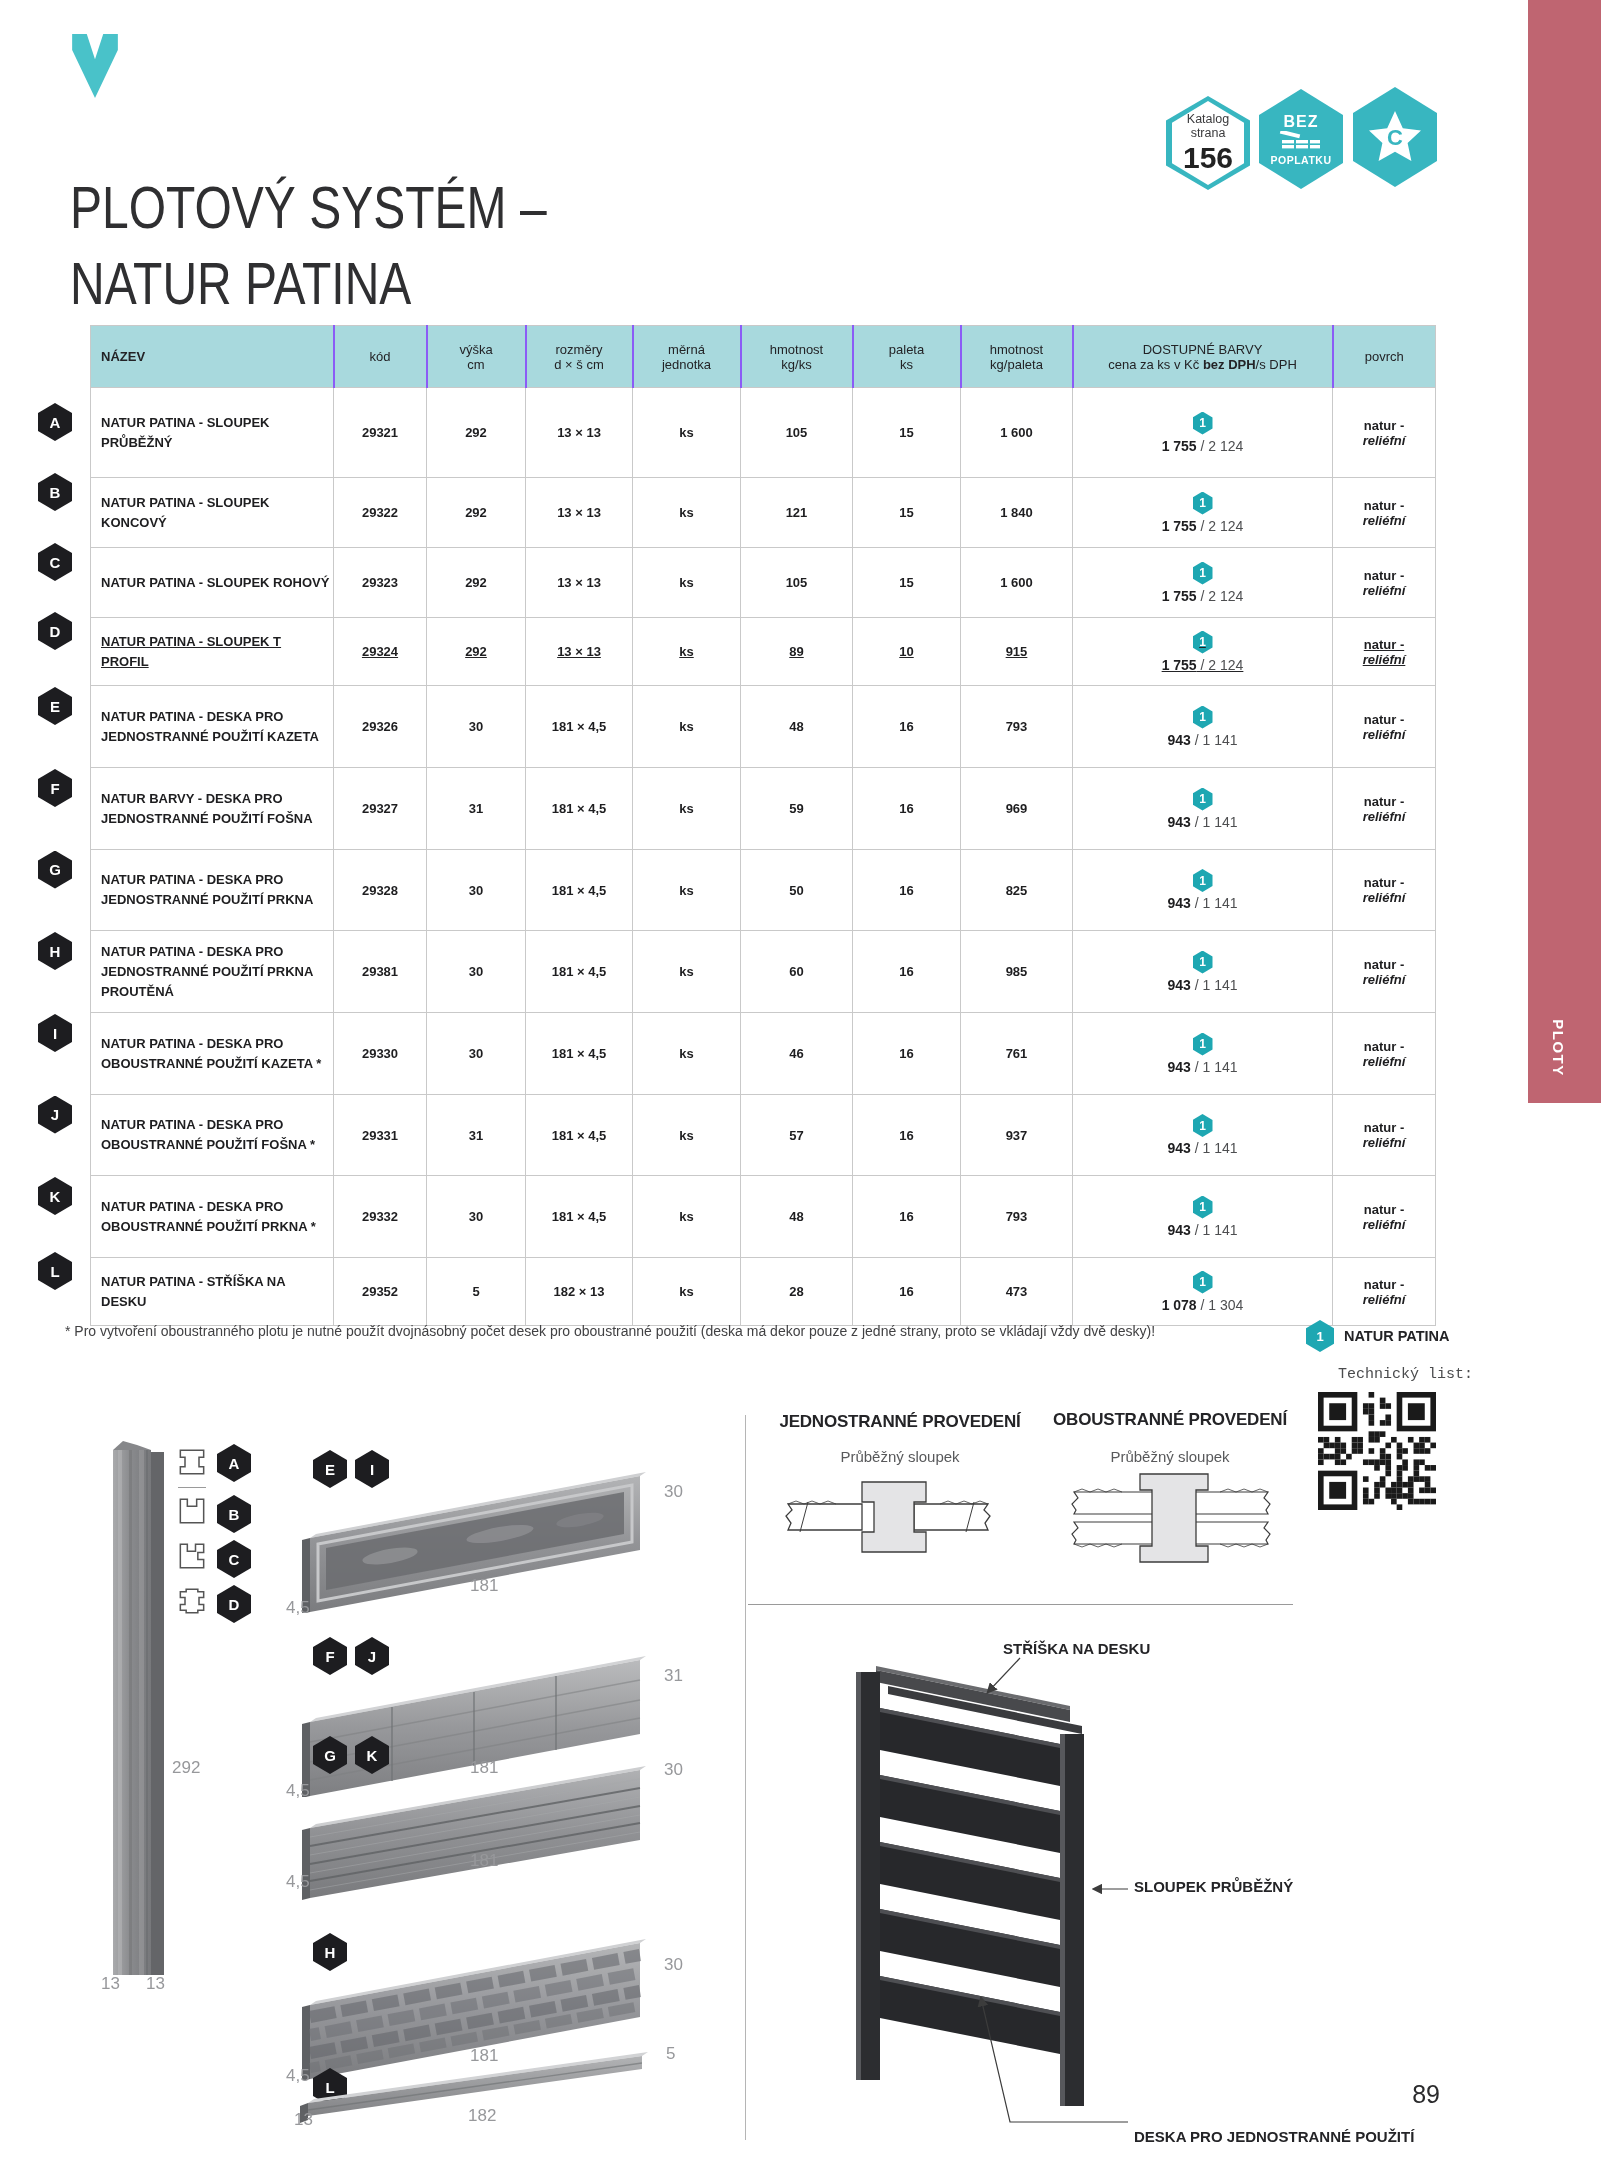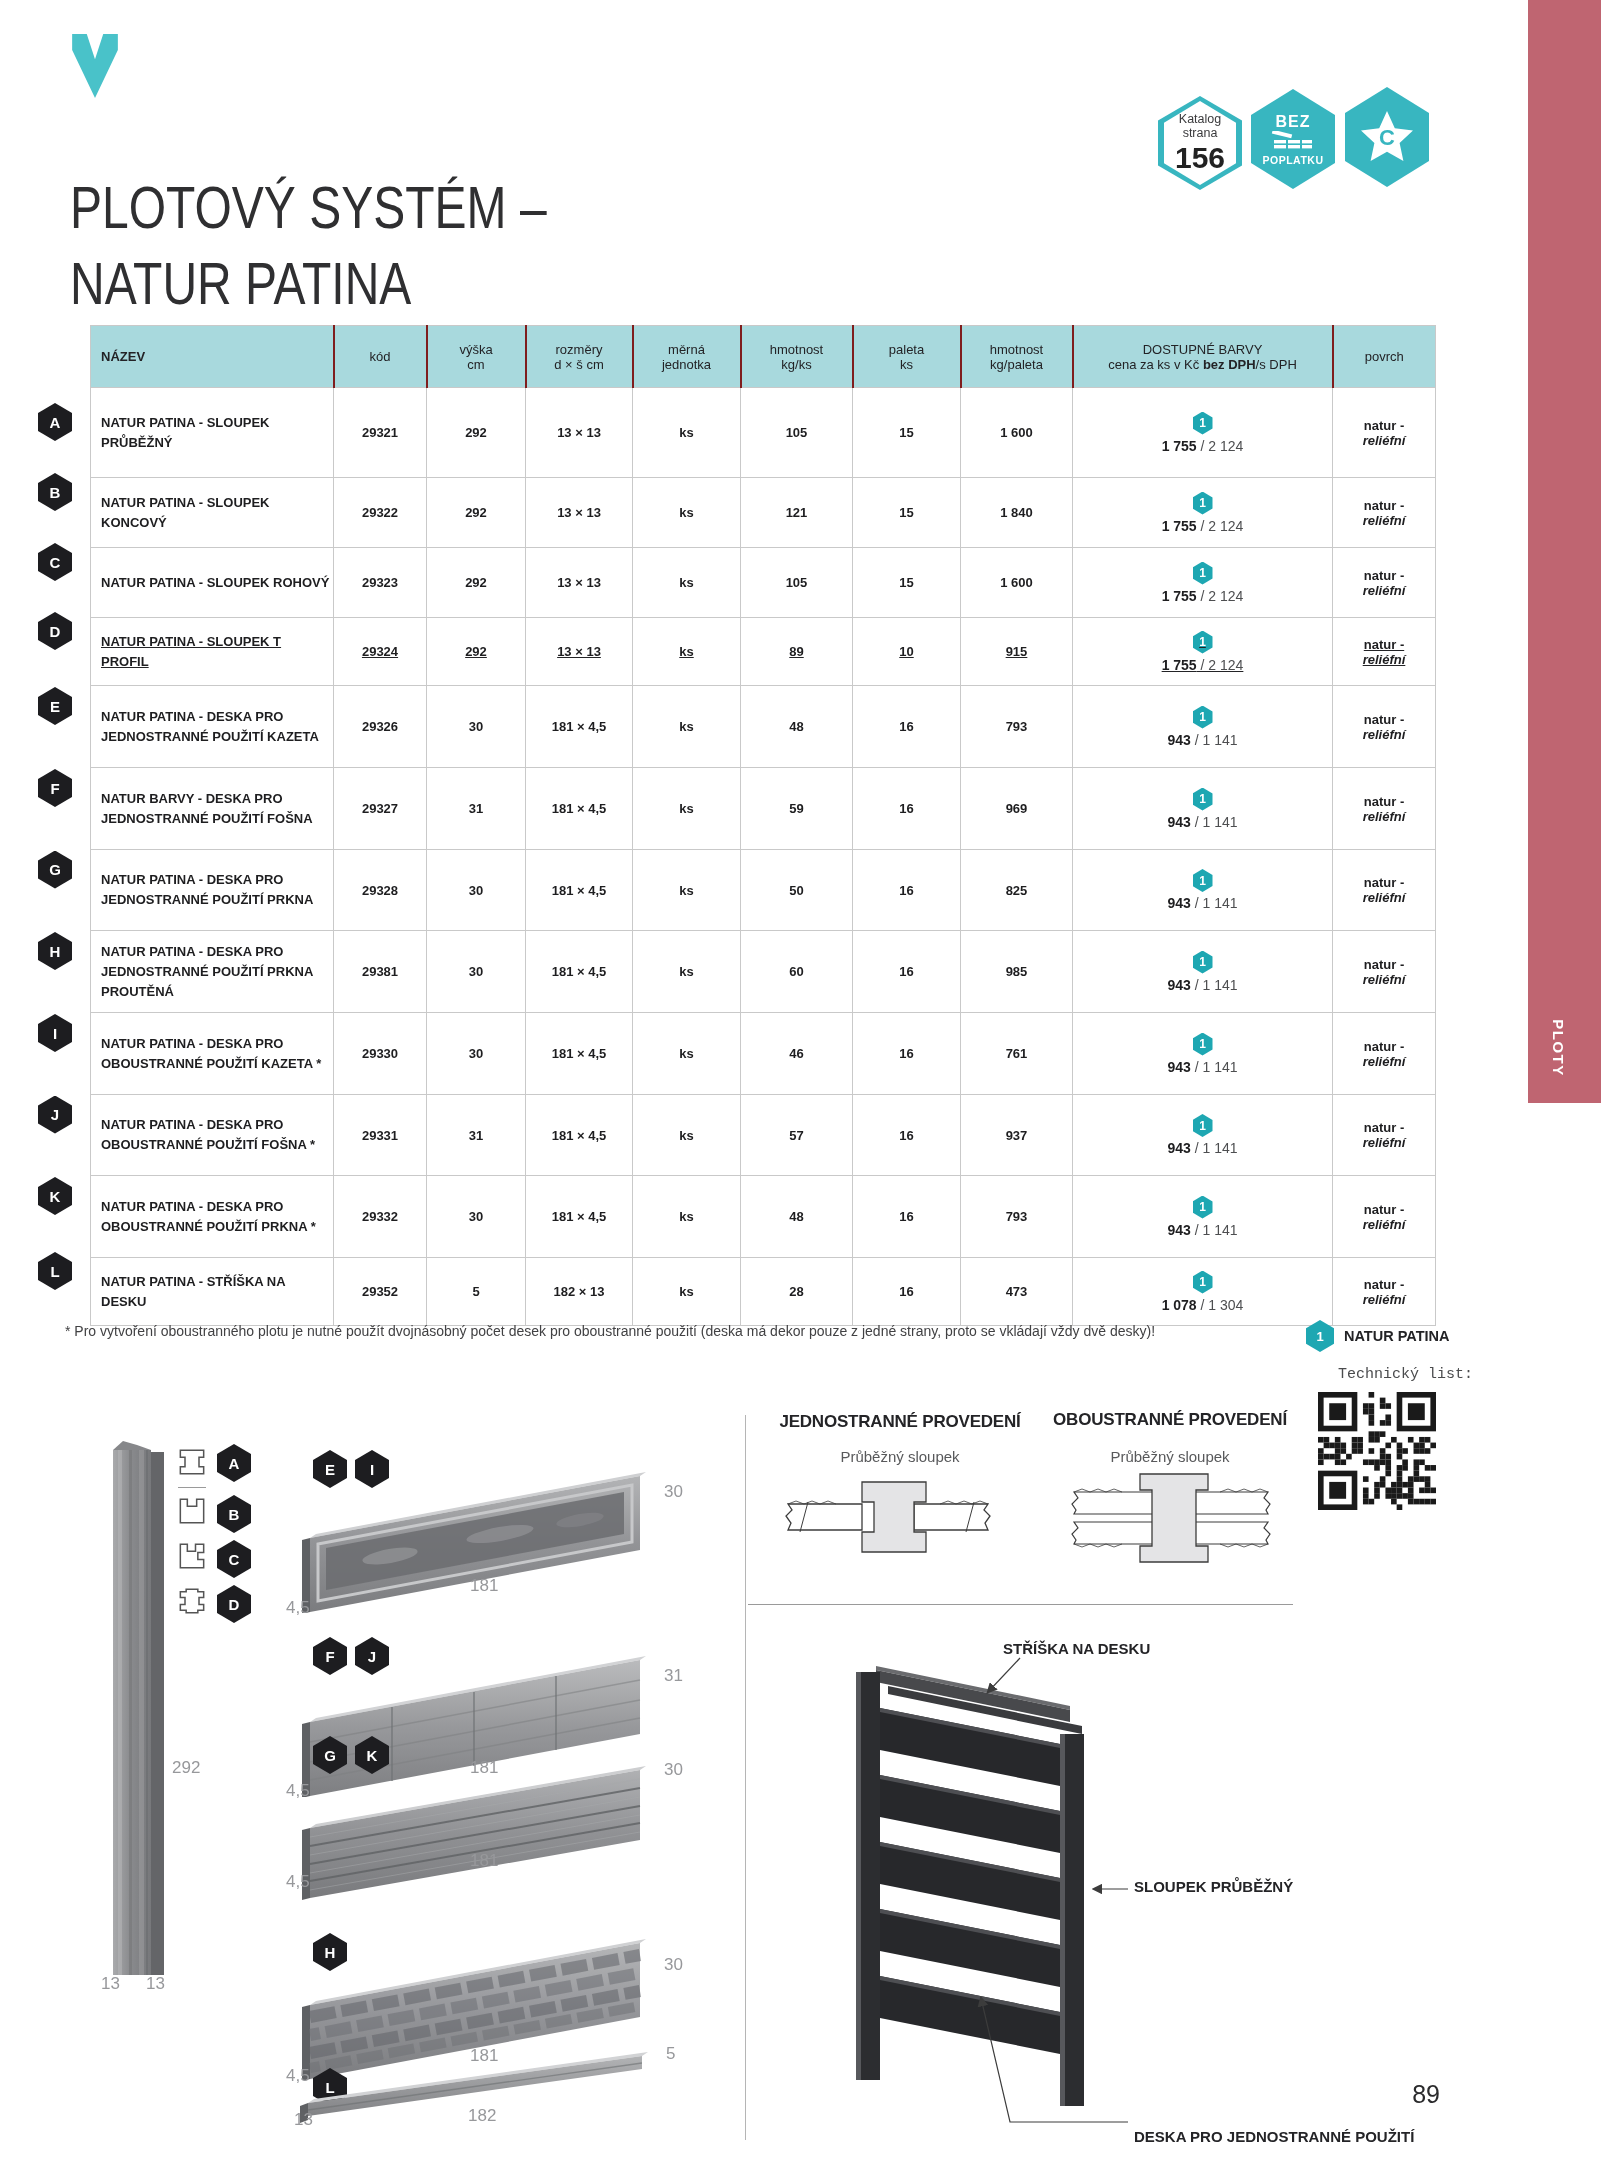--- a/index.html
+++ b/index.html
@@ -13,35 +13,35 @@
 
   .abs{position:absolute;}
   .hex{clip-path:polygon(50% 0,100% 26%,100% 74%,50% 100%,0 74%,0 26%);}
   .hexm{position:absolute;width:34px;height:38px;background:var(--dark);color:#fff;
     clip-path:polygon(50% 0,100% 26%,100% 74%,50% 100%,0 74%,0 26%);
     display:flex;align-items:center;justify-content:center;font-weight:bold;font-size:15px;}
 
   
   .title{font-size:60px;line-height:76px;font-weight:500;color:#2f2f31;
     transform:scaleX(.8);transform-origin:left top;letter-spacing:0;white-space:nowrap;}
-  .badge{position:absolute;display:flex;align-items:center;justify-content:center;}
+  .badge{position:absolute;display:flex;align-items:center;justify-content:center;margin-left:8px;}
   .badge .inner{width:72px;height:84px;background:#fff;
     clip-path:polygon(50% 0,100% 26%,100% 74%,50% 100%,0 74%,0 26%);
     display:flex;flex-direction:column;align-items:center;justify-content:center;}
   .badge-teal{background:var(--accent);color:#fff;flex-direction:column;text-align:center;}
   .b-small{font-size:12.5px;line-height:14px;color:#3a3a3c;}
   .b-num{font-size:30px;font-weight:bold;color:#222;margin-top:1px;}
   .b-bez{font-size:16px;font-weight:bold;letter-spacing:1px;}
   .b-pop{font-size:10.5px;font-weight:bold;letter-spacing:.5px;margin-top:1px;}
 
   
   table{border-collapse:collapse;table-layout:fixed;width:1345px;font-size:13px;}
   th,td{border:1px solid #c9c9c9;vertical-align:middle;text-align:center;padding:2px 3px;}
   thead th{background:var(--header_bg);font-weight:normal;color:#232326;height:62px;
-    border-left:2px solid #fff;border-right:2px solid #7f1d1d;border-top:1px solid #c9c9c9;}
+    border-left:2px solid #fff;border-right:2px solid #8b5cf6;border-top:1px solid #c9c9c9;}
   thead th:first-child{text-align:left;padding-left:10px;font-weight:bold;border-left:1px solid #c9c9c9;}
   thead th:last-child{border-right:1px solid #c9c9c9;}
   tbody td{font-weight:bold;color:#1e1e20;}
   td.c-name{text-align:left;padding-left:10px;line-height:20px;font-size:13px;}
   .hexs{width:20px;height:23px;background:var(--accent_dark);color:#fff;
     clip-path:polygon(50% 0,100% 26%,100% 74%,50% 100%,0 74%,0 26%);
     display:flex;align-items:center;justify-content:center;margin:0 auto 3px auto;}
   .hexs i{font-style:normal;font-weight:bold;font-size:12px;}
   .pline{font-size:14px;}
   .pline .gray{font-weight:normal;color:#4d4e50;}

